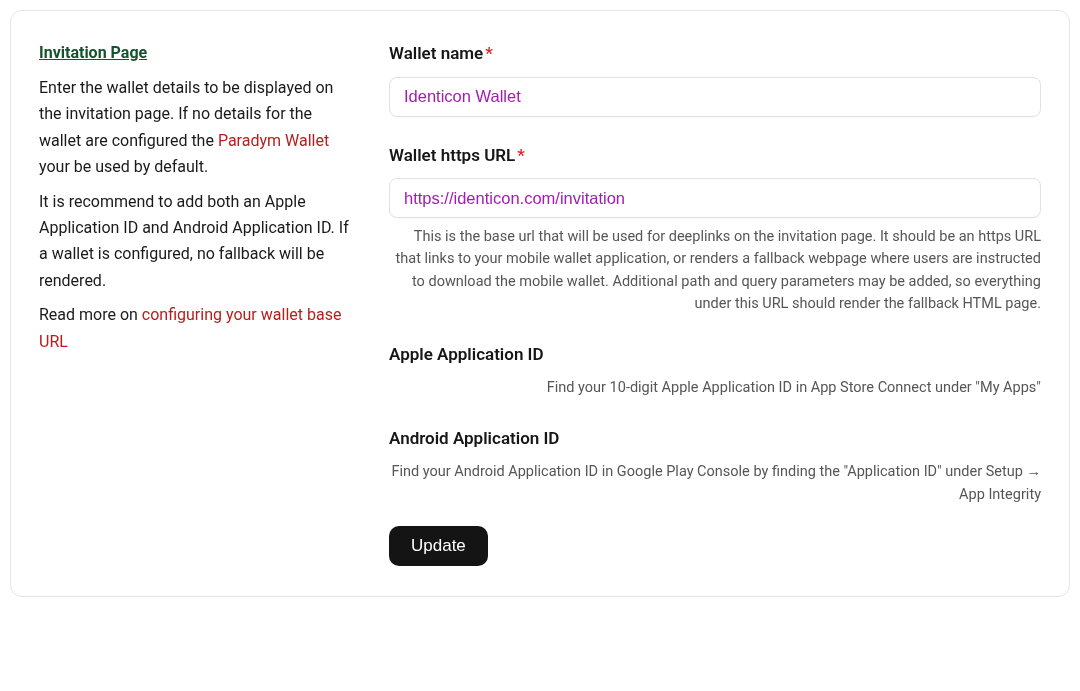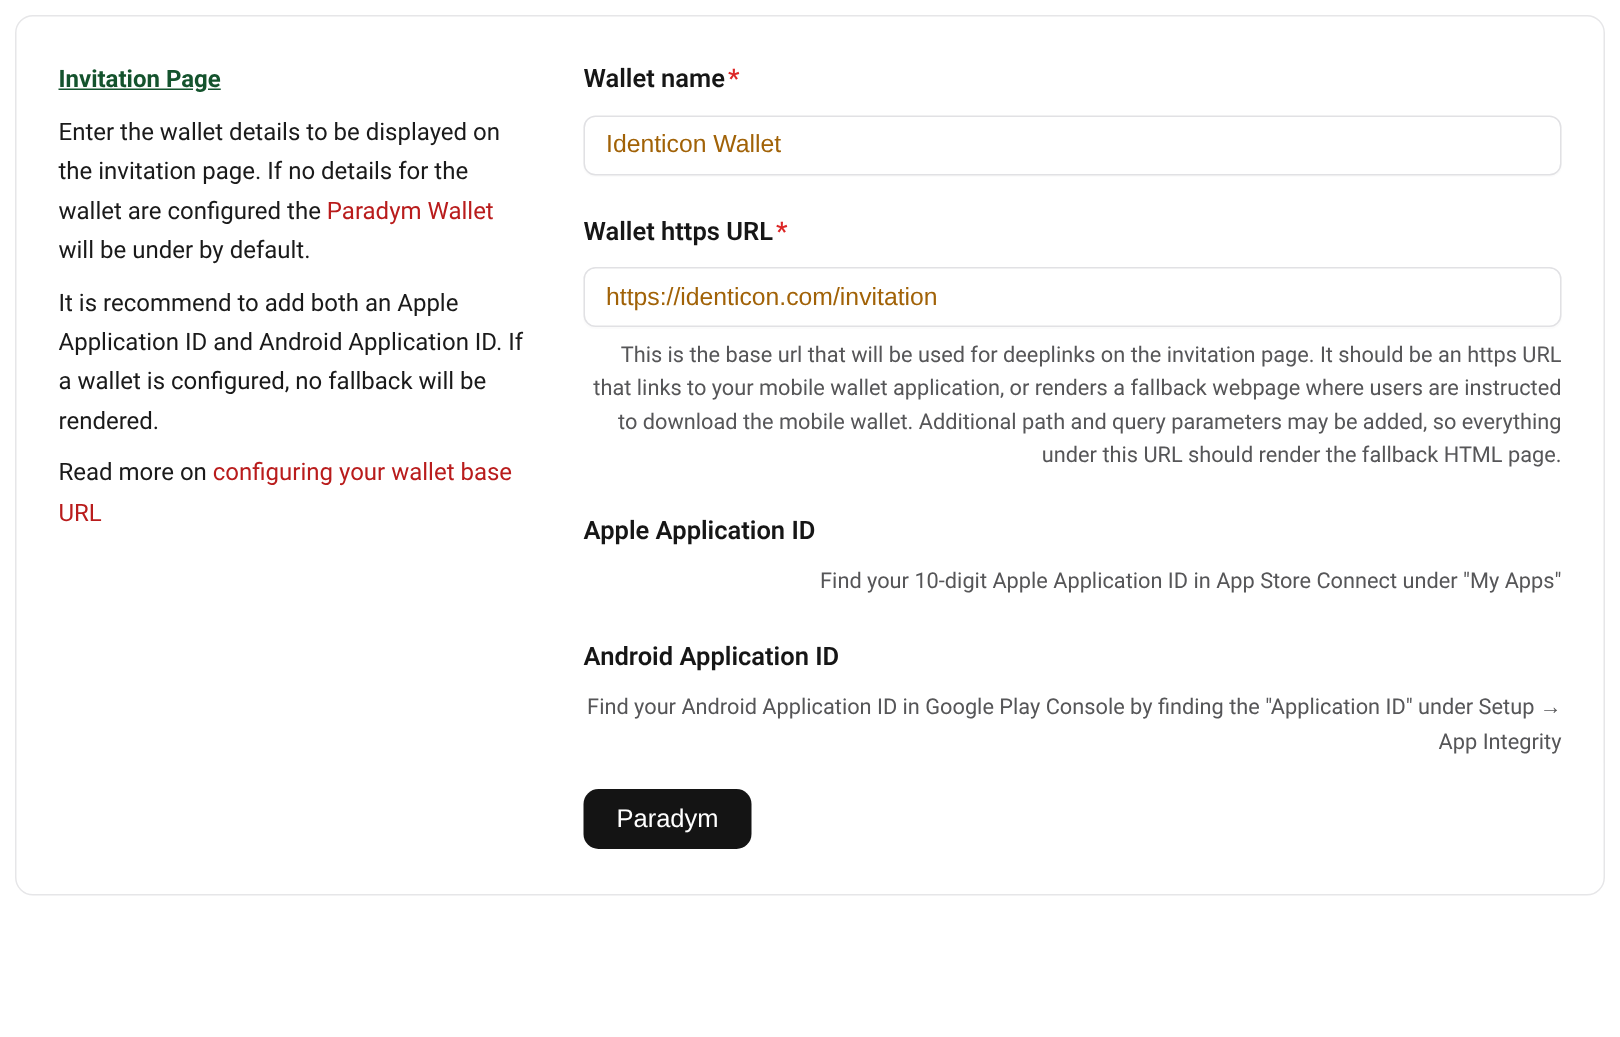--- a/index.html
+++ b/index.html
@@ -66,21 +66,21 @@
     }
     .req {
       color: #dc2626;
       margin-left: 2px;
     }
     .input {
       width: 100%;
       height: 40px;
       padding: 0 14px;
       font-size: 16.5px;
-      color: #a16207;
+      color: #a21caf;
       background: #fff;
       border: 1px solid #e1e1e4;
       border-radius: 8px;
       outline: none;
       box-shadow: 0 1px 1px rgba(0,0,0,0.02);
     }
     .input::placeholder {
       color: #9a9a9e;
     }
     .help {
@@ -103,21 +103,21 @@
       margin-top: 20px;
     }
   </style>
 </head>
 <body>
 
 <div class="card">
   <div class="left">
     <h2>Invitation Page</h2>
     <p>
-      <span>Enter the wallet details to be displayed on the invitation page. If no details for the wallet are configured the </span><a class="link">Paradym Wallet</a><span> will be under by default.</span>
+      <span>Enter the wallet details to be displayed on the invitation page. If no details for the wallet are configured the </span><a class="link">Paradym Wallet</a><span> your be used by default.</span>
     </p>
     <p>It is recommend to add both an Apple Application ID and Android Application ID. If a wallet is configured, no fallback will be rendered.</p>
     <p>
       <span>Read more on </span><a class="link">configuring your wallet base URL</a>
     </p>
   </div>
 
   <div class="right">
 
     <div class="field">
@@ -138,16 +138,16 @@
     <div class="field">
       <label class="label">Apple Application ID</label>
       <div class="help">Find your 10-digit Apple Application ID in App Store Connect under "My Apps"</div>
     </div>
 
     <div class="field">
       <label class="label">Android Application ID</label>
       <div class="help">Find your Android Application ID in Google Play Console by finding the "Application ID" under Setup → App Integrity</div>
     </div>
 
-    <button class="btn">Paradym</button>
+    <button class="btn">Update</button>
 
   </div>
 </div>
 
 </body></html>

